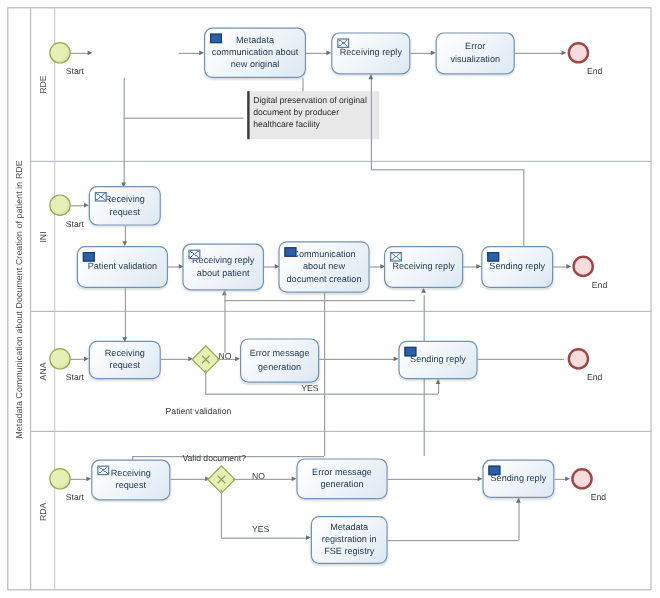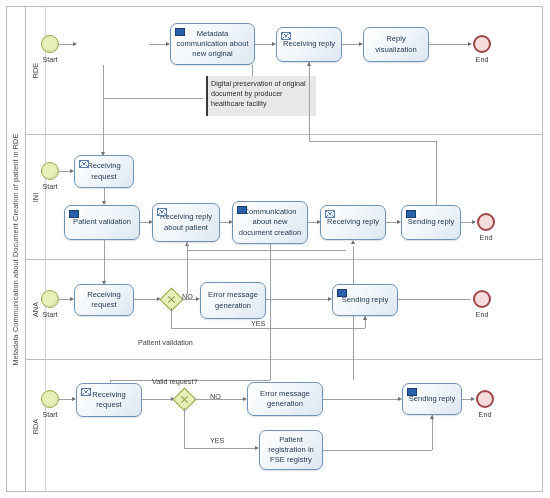--- a/index.html
+++ b/index.html
@@ -28,21 +28,21 @@
   .tico.recv{background:#eef4fa;border:.8px solid #5a7ea8;}
   .tico.recv:after{content:"";position:absolute;left:0;top:0;width:100%;height:100%;
        background:linear-gradient(to bottom right,transparent 45%,#5a7ea8 45%,#5a7ea8 52%,transparent 52%),
                   linear-gradient(to bottom left,transparent 45%,#5a7ea8 45%,#5a7ea8 52%,transparent 52%);}
 
   
   .ev{position:absolute;border-radius:50%;box-sizing:border-box;}
   .ev.start{width:18px;height:18px;background:#e6efb8;border:1.2px solid #9aa84a;
             box-shadow:inset -1px -1px 2px rgba(0,0,0,.07);}
   .ev.end{width:18px;height:18px;background:#f6dcdc;border:2.4px solid #9e4646;}
-  .ev-label{position:absolute;font-size:7.2px;color:#3b3b3b;text-align:center;width:40px;}
+  .ev-label{position:absolute;font-size:7.2px;color:#3b3b3b;text-align:right;width:40px;}
 
   
   .gw{position:absolute;width:17px;height:17px;transform:rotate(45deg);
       background:#e6efb8;border:1.2px solid #9aa84a;box-sizing:border-box;}
   .gw:before,.gw:after{content:"";position:absolute;background:#8e9c42;}
   .gw:before{left:50%;top:3px;width:1.4px;height:9px;margin-left:-.7px;}
   .gw:after{top:50%;left:3px;height:1.4px;width:9px;margin-top:-.7px;}
 
   
   .annot{position:absolute;background:#e8e8e8;border-left:2px solid #3a3a3a;
@@ -110,21 +110,21 @@
 
   <div class="task" style="left:276px;top:27px;width:66px;height:35px;">
     <span class="tico recv"></span>
     <span class="lbl">Receiving reply</span>
   </div>
 
   <div class="edge h" style="left:342px;top:44px;width:18px;"></div>
   <div class="arw r" style="left:359px;top:41.5px;"></div>
 
   <div class="task" style="left:363px;top:27px;width:66px;height:35px;">
-    <span class="lbl">Reply visualization</span>
+    <span class="lbl">Error visualization</span>
   </div>
 
   <div class="edge h" style="left:429px;top:44px;width:40px;"></div>
   <div class="arw r" style="left:468px;top:41.5px;"></div>
 
   <div class="ev end" style="left:473px;top:35px;"></div>
   <div class="ev-label" style="left:462px;top:55px;">End</div>
 
   <div class="annot" style="left:206px;top:76px;width:110px;height:40px;">
     <span>Digital preservation of original document by producer healthcare facility</span>
@@ -268,21 +268,21 @@
 
   <div class="task" style="left:76px;top:383px;width:66px;height:34px;">
     <span class="tico recv"></span>
     <span class="lbl">Receiving request</span>
   </div>
 
   <div class="edge h" style="left:142px;top:399px;width:30px;"></div>
   <div class="arw r" style="left:171px;top:396.5px;"></div>
 
   <div class="gw" style="left:176px;top:391px;"></div>
-  <div class="elbl" style="left:152px;top:377px;">Valid request?</div>
+  <div class="elbl" style="left:152px;top:377px;">Valid document?</div>
 
   <div class="elbl" style="left:210px;top:392px;">NO</div>
   <div class="edge h" style="left:194px;top:399px;width:50px;"></div>
   <div class="arw r" style="left:243px;top:396.5px;"></div>
 
   <div class="task" style="left:247px;top:382px;width:76px;height:34px;">
     <span class="lbl">Error message generation</span>
   </div>
 
   <div class="edge h" style="left:323px;top:399px;width:76px;"></div>
@@ -298,20 +298,20 @@
 
   <div class="ev end" style="left:476px;top:390px;"></div>
   <div class="ev-label" style="left:465px;top:410px;">End</div>
 
   <div class="edge v" style="left:184px;top:408px;height:40px;"></div>
   <div class="edge h" style="left:184px;top:448px;width:72px;"></div>
   <div class="arw r" style="left:255px;top:445.5px;"></div>
   <div class="elbl" style="left:210px;top:436px;">YES</div>
 
   <div class="task" style="left:259px;top:430px;width:64px;height:40px;">
-    <span class="lbl">Patient registration in FSE registry</span>
+    <span class="lbl">Metadata registration in FSE registry</span>
   </div>
 
   <div class="edge h" style="left:323px;top:450px;width:109px;"></div>
   <div class="edge v" style="left:432px;top:415px;height:35px;"></div>
   <div class="arw u" style="left:429.5px;top:415px;"></div>
 
 </div>
 
 </body></html>

